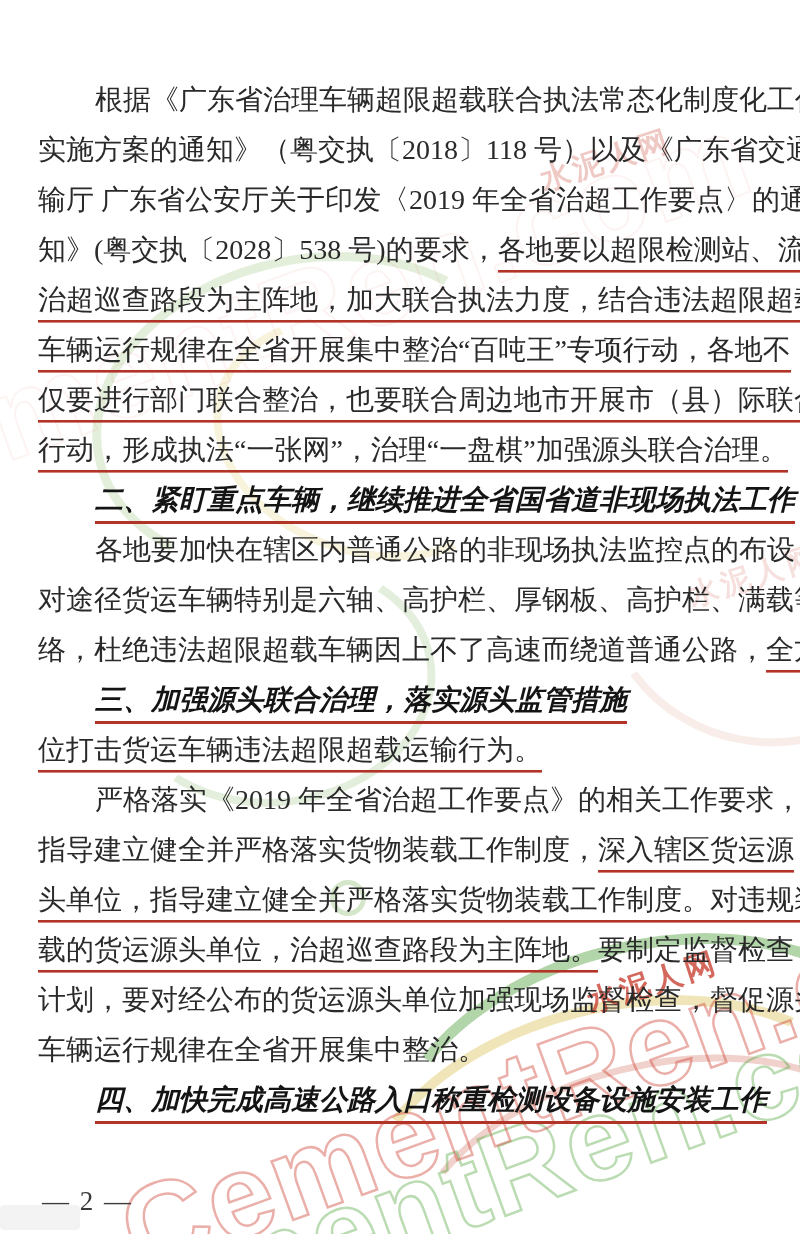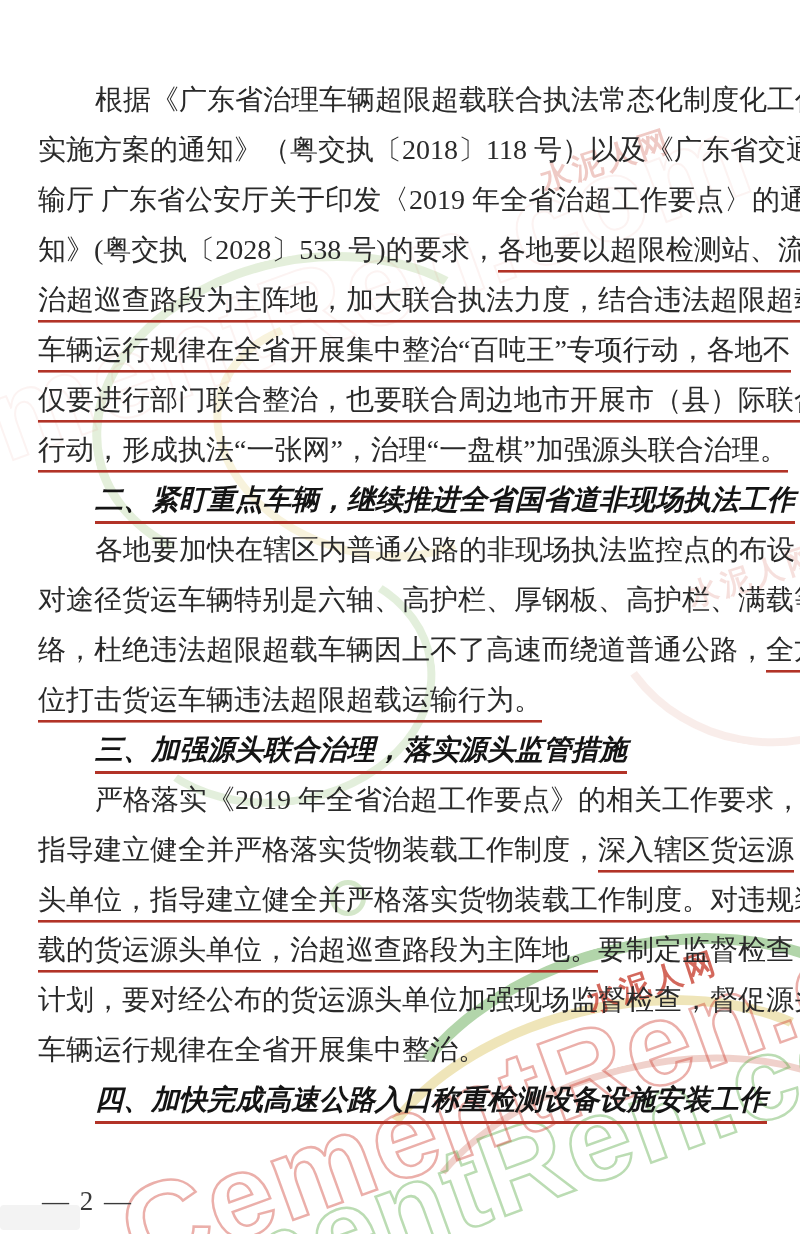--- a/index.html
+++ b/index.html
@@ -126,22 +126,22 @@
       <div class="line"><span class="seg">输厅 广东省公安厅关于印发〈2019 年全省治超工作要点〉的通</span></div>
       <div class="line"><span class="seg">知》(粤交执〔2028〕538 号)的要求，</span><span class="seg u">各地要以超限检测站、流动</span></div>
       <div class="line"><span class="seg u">治超巡查路段为主阵地，加大联合执法力度，结合违法超限超载</span></div>
       <div class="line"><span class="seg u">车辆运行规律在全省开展集中整治“百吨王”专项行动，各地不</span></div>
       <div class="line"><span class="seg u">仅要进行部门联合整治，也要联合周边地市开展市（县）际联合</span></div>
       <div class="line"><span class="seg u">行动，形成执法“一张网”，治理“一盘棋”加强源头联合治理。</span></div>
       <div class="line h ind"><span class="seg u">二、紧盯重点车辆，继续推进全省国省道非现场执法工作</span></div>
       <div class="line ind"><span class="seg">各地要加快在辖区内普通公路的非现场执法监控点的布设，</span></div>
       <div class="line"><span class="seg">对途径货运车辆特别是六轴、高护栏、厚钢板、高护栏、满载等</span></div>
       <div class="line"><span class="seg">络，杜绝违法超限超载车辆因上不了高速而绕道普通公路，</span><span class="seg u">全方</span></div>
+      <div class="line h ind"><span class="seg u">三、加强源头联合治理，落实源头监管措施</span></div>
       <div class="line"><span class="seg u">位打击货运车辆违法超限超载运输行为。</span></div>
-      <div class="line h ind"><span class="seg u">三、加强源头联合治理，落实源头监管措施</span></div>
       <div class="line ind"><span class="seg">严格落实《2019 年全省治超工作要点》的相关工作要求，各</span></div>
       <div class="line"><span class="seg">指导建立健全并严格落实货物装载工作制度，</span><span class="seg u">深入辖区货运源</span></div>
       <div class="line"><span class="seg u">头单位，指导建立健全并严格落实货物装载工作制度。对违规装</span></div>
       <div class="line"><span class="seg u">载的货运源头单位，治超巡查路段为主阵地。</span><span class="seg">要制定监督检查</span></div>
       <div class="line"><span class="seg">计划，要对经公布的货运源头单位加强现场监督检查，督促源头</span></div>
       <div class="line"><span class="seg">车辆运行规律在全省开展集中整治。</span></div>
       <div class="line h ind"><span class="seg u">四、加快完成高速公路入口称重检测设备设施安装工作</span></div>
     </div>
 
   <div class="pagenum">— 2 —</div>

